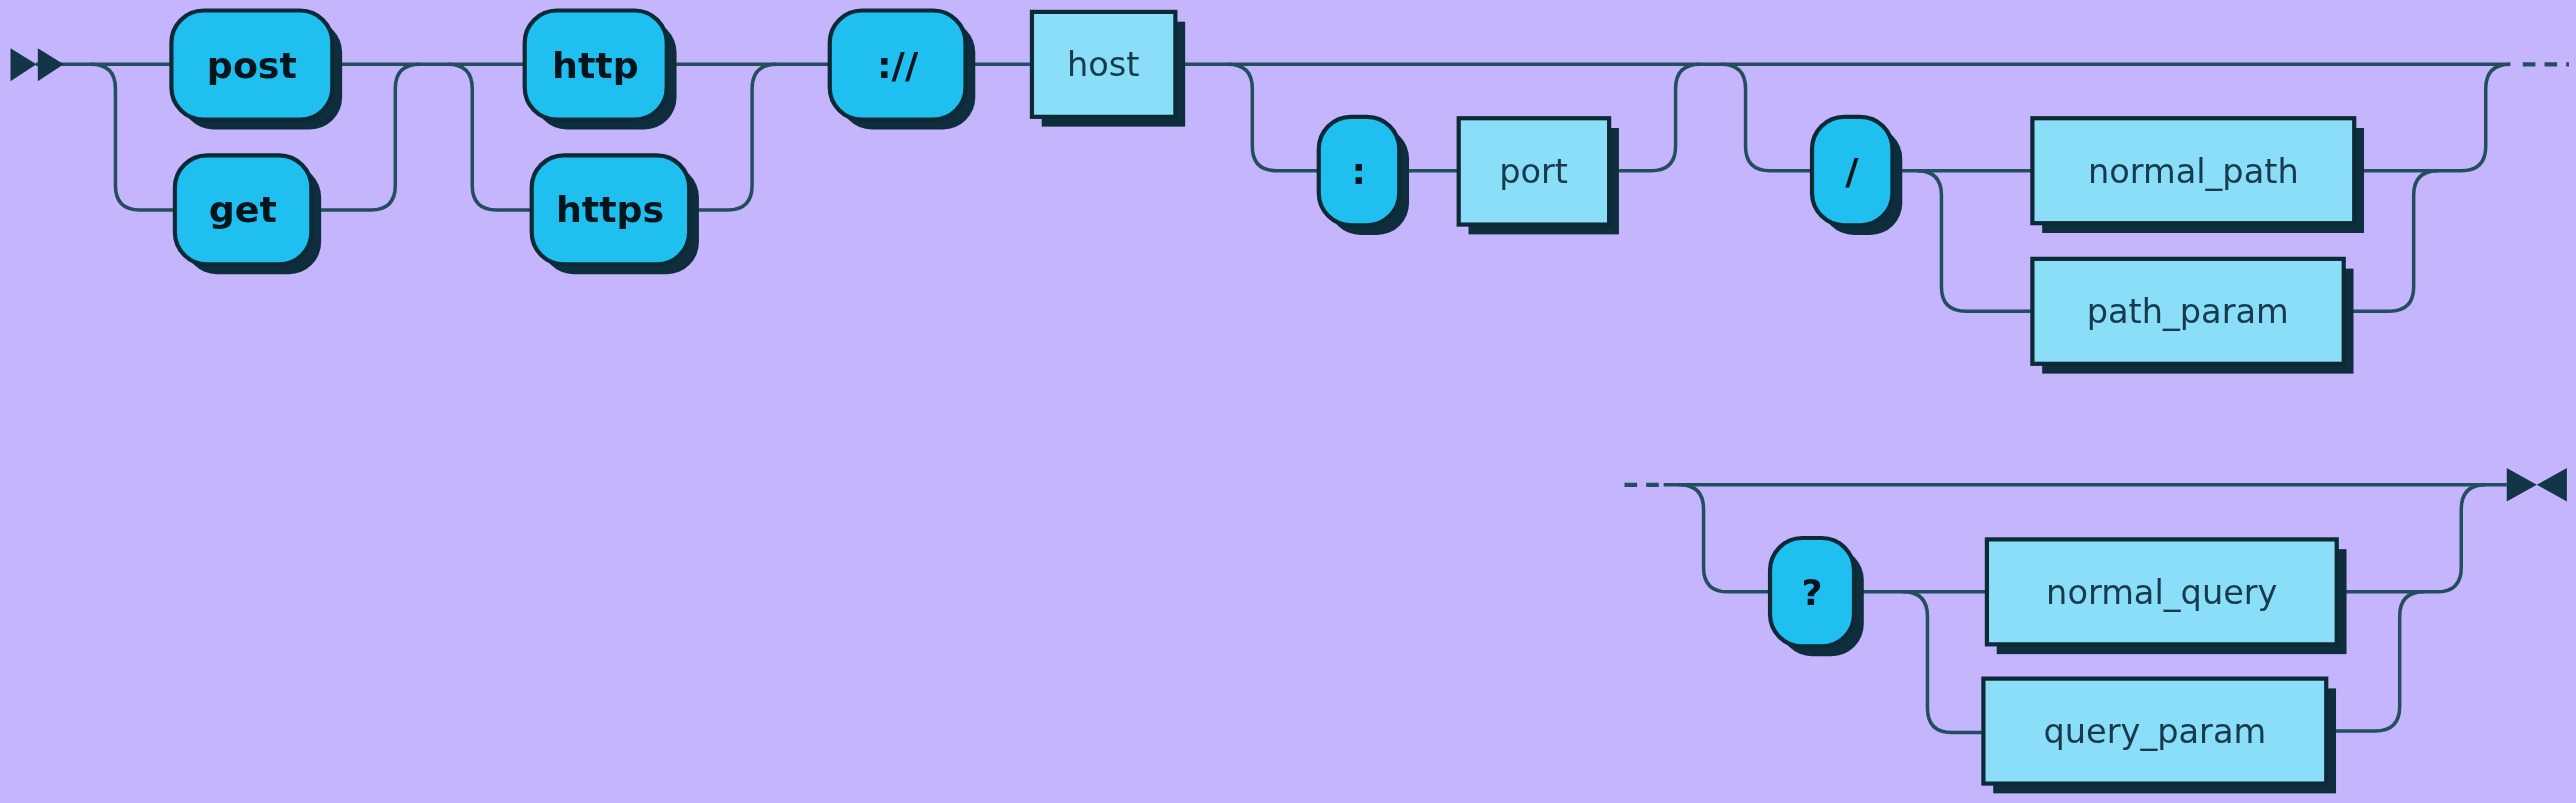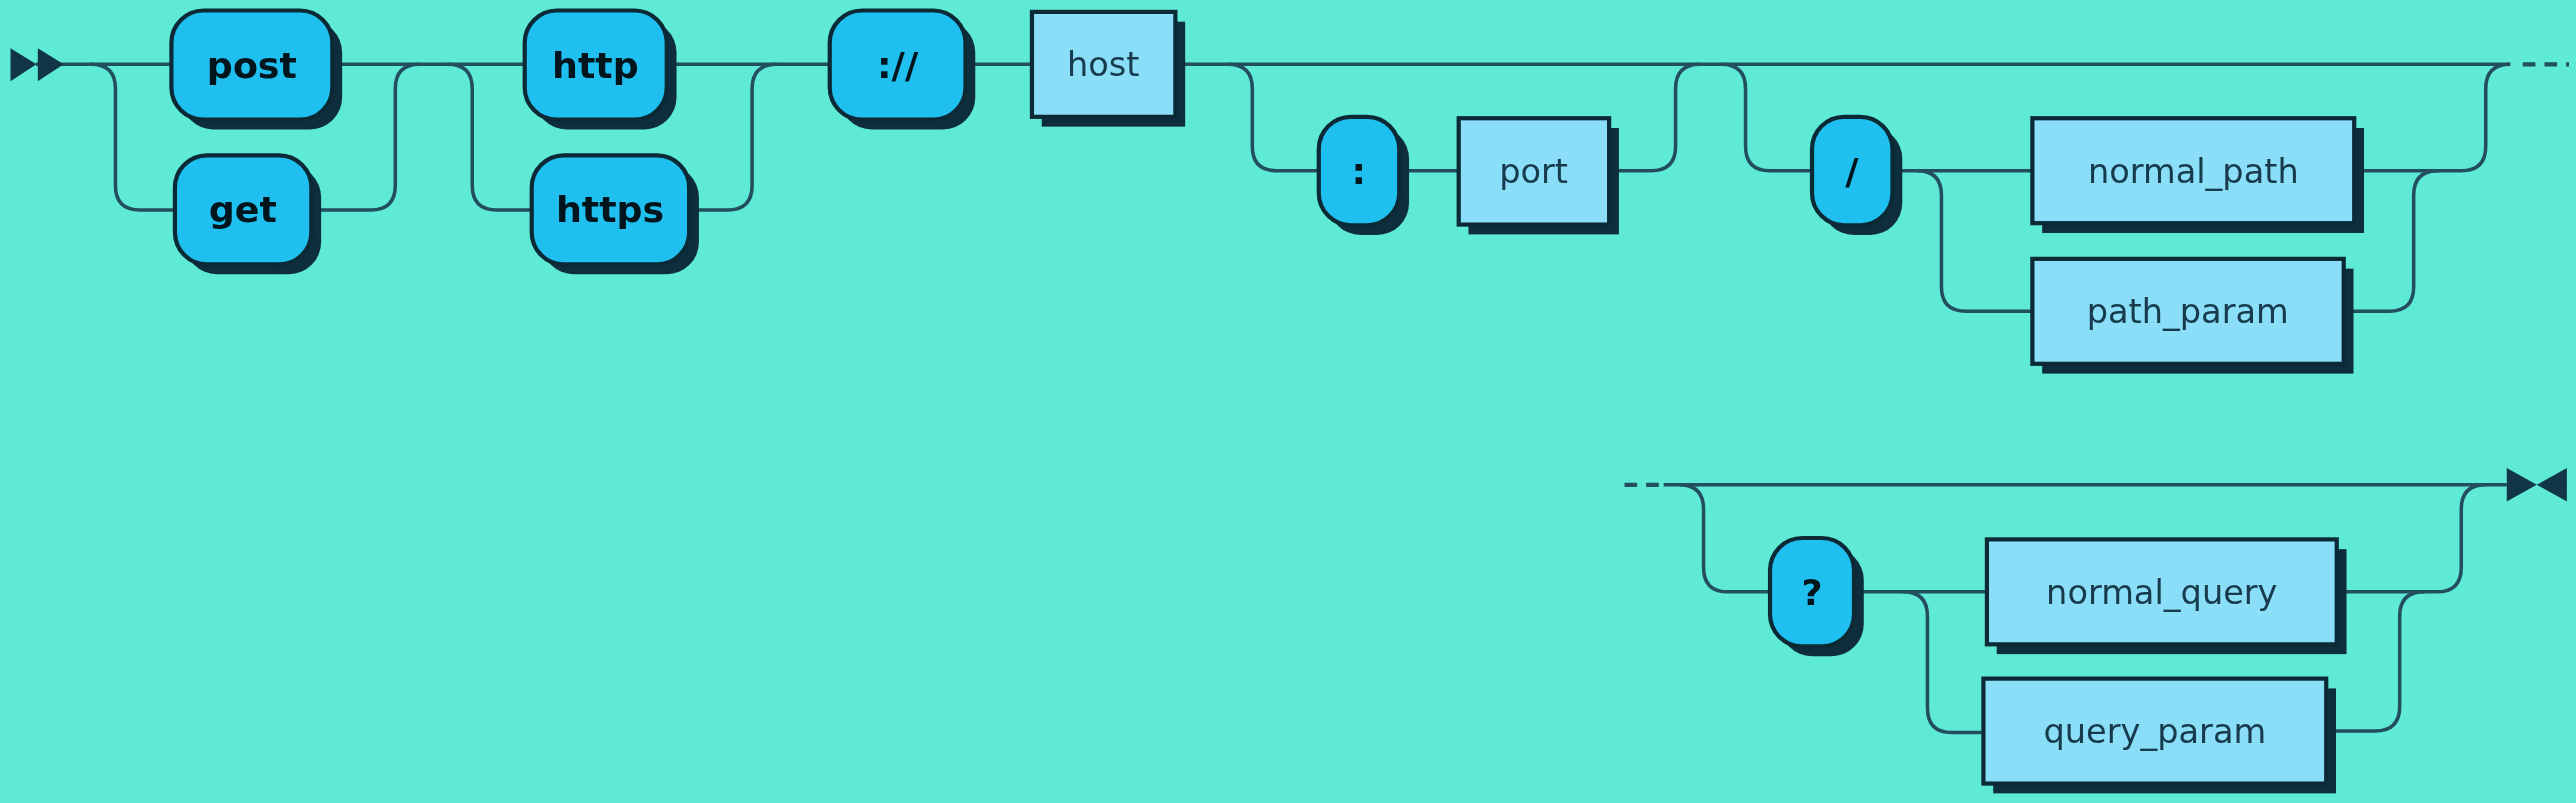--- a/index.html
+++ b/index.html
@@ -1,19 +1,19 @@
 <!DOCTYPE html>
 <html style="font-size:11.2px"><head>
 <meta charset="utf-8">
 <style>
   html,body{margin:0;padding:0;background:#ffffff;}
   .diagram-wrap{
     width:100%;
     max-width:2576px;
-    background:#5eead4;
+    background:#c4b5fd;
     font-family:"DejaVu Sans","Liberation Sans",sans-serif;
   }
   svg{display:block;width:100%;height:auto;}
   .rail{fill:none;stroke:#224e5e;stroke-width:5;}
   .rail-dash{fill:none;stroke:#224e5e;stroke-width:6;stroke-dasharray:18 13;}
   .box-shadow{fill:#0f2e3d;stroke:none;}
   .terminal-box{fill:#1fc0f0;stroke:#0c2936;stroke-width:6;}
   .nonterminal-box{fill:#8adef8;stroke:#0c2936;stroke-width:6;}
   .terminal-label{
     fill:#02151d;font-weight:bold;font-size:52px;

